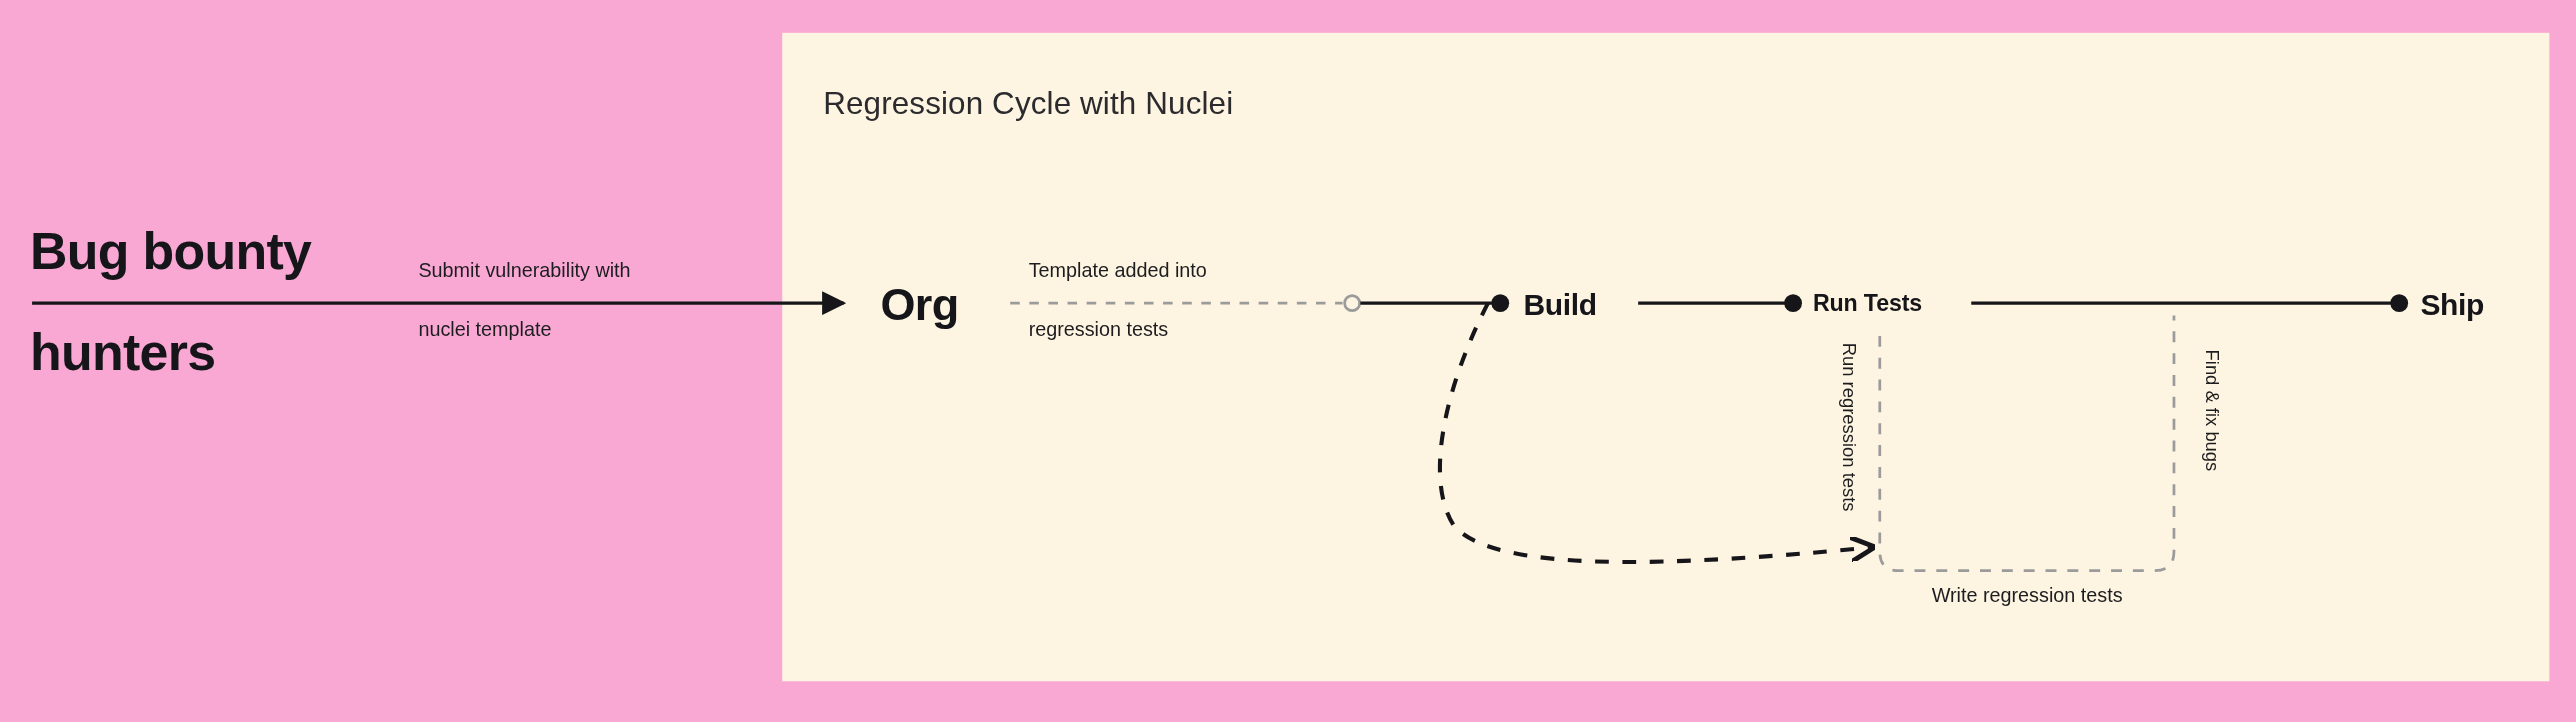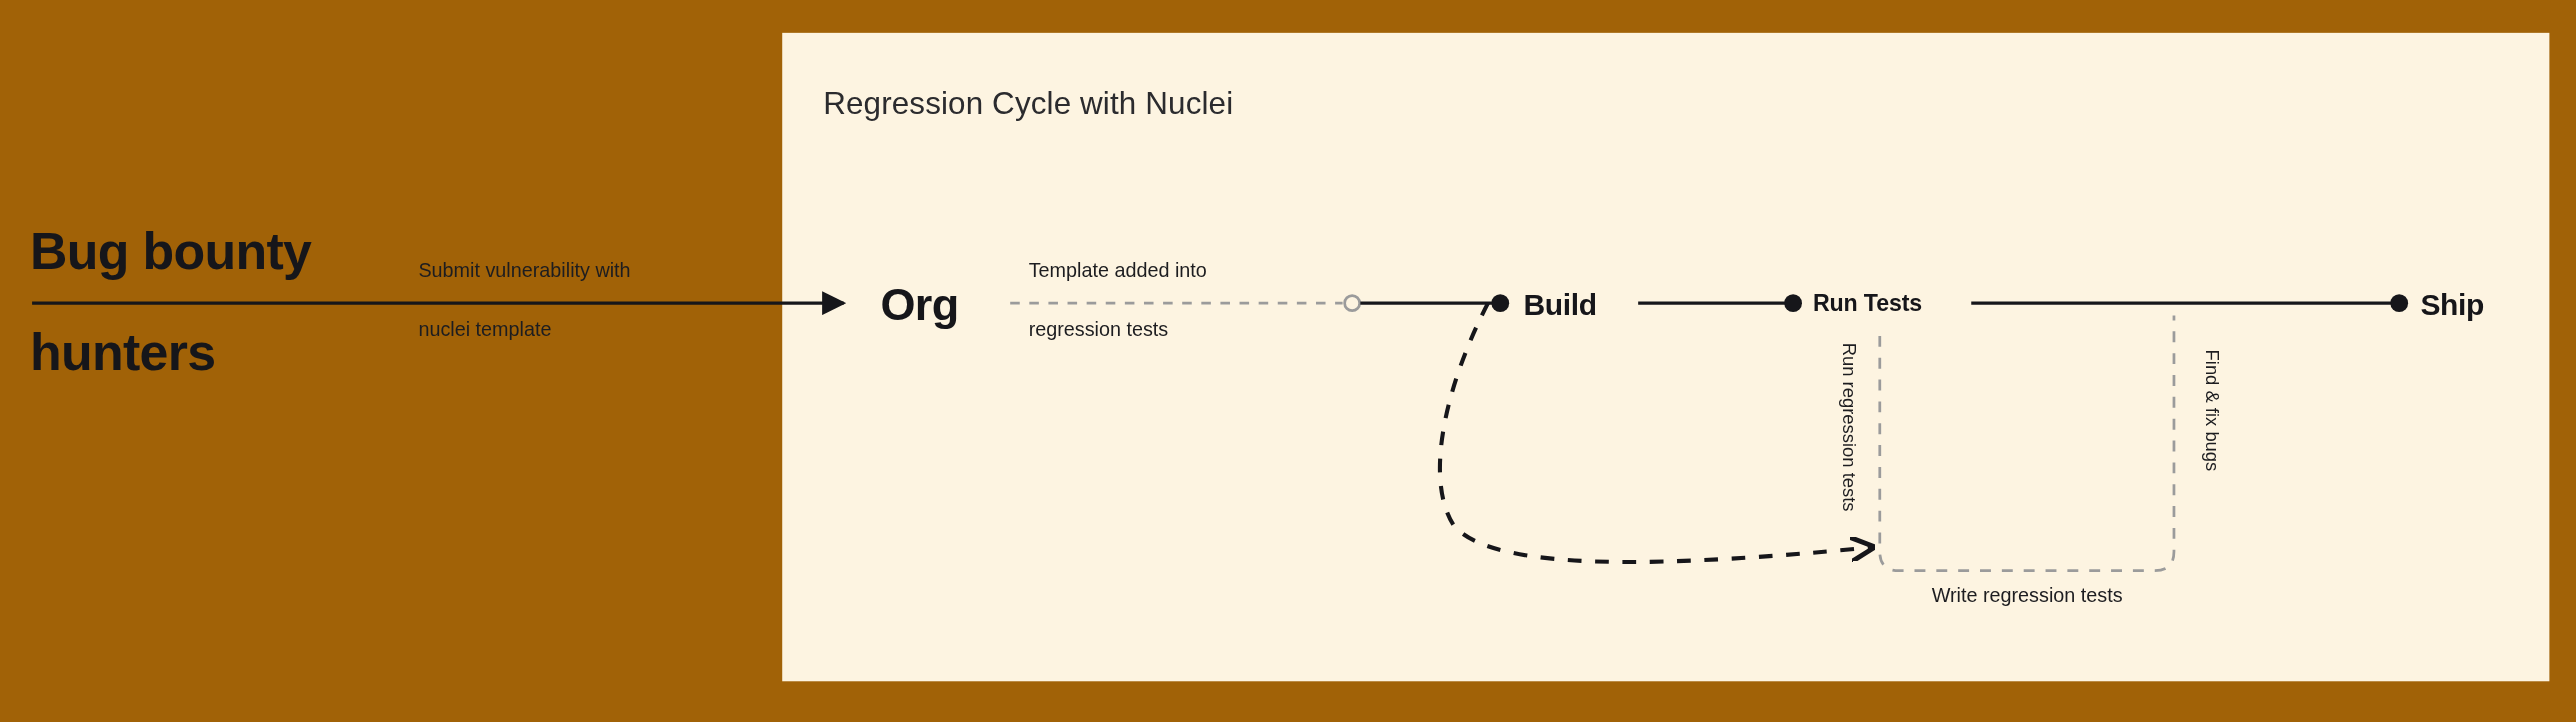--- a/index.html
+++ b/index.html
@@ -10,21 +10,21 @@
   body {
     width: 2576px;
     height: 723px;
     font-family: "Liberation Sans", sans-serif;
     overflow: hidden;
   }
   #stage {
     position: relative;
     width: 2576px;
     height: 723px;
-    background: #a16207;
+    background: #f9a8d4;
   }
   #diagram-svg {
     position: absolute;
     inset: 0;
     display: block;
   }
   .panel-rect { }
   .node-label-huge {
     font-family: "Liberation Sans", sans-serif;
     font-weight: 700;

